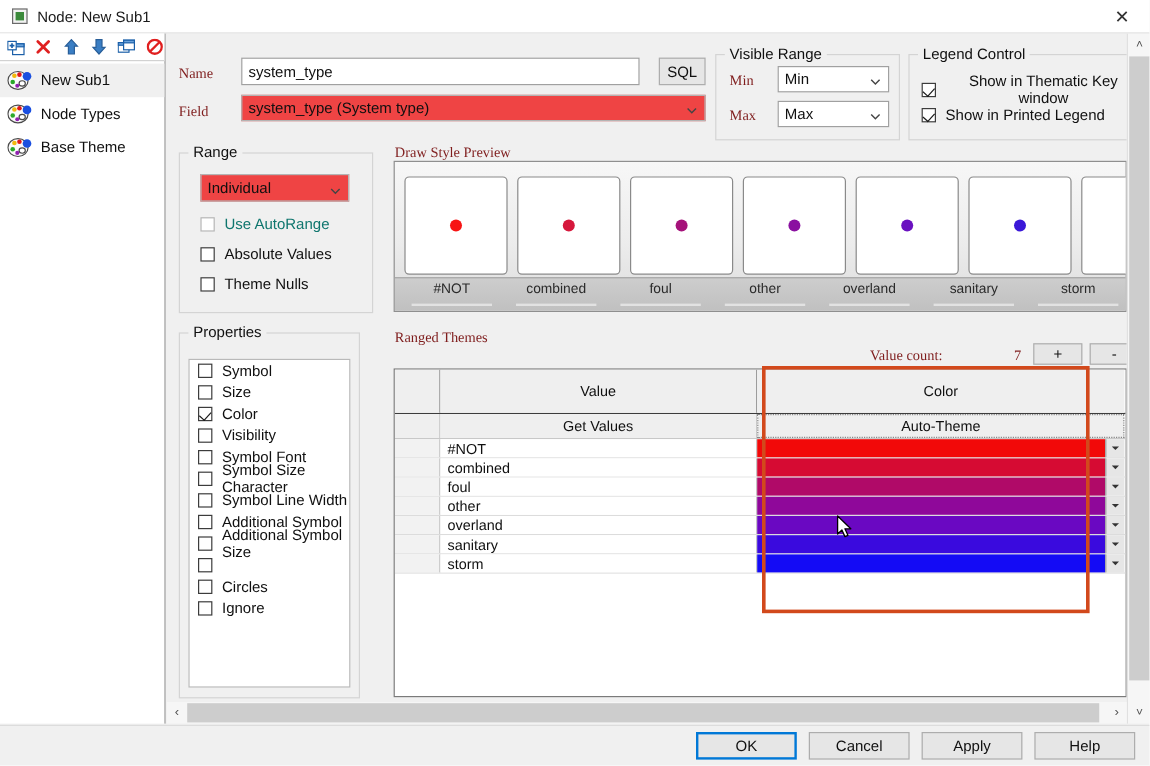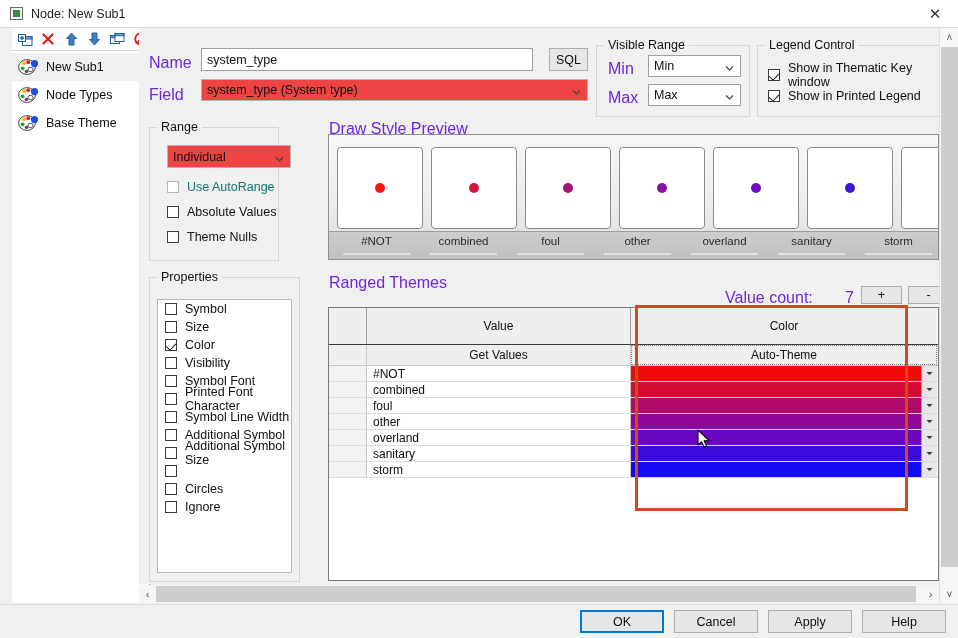--- a/index.html
+++ b/index.html
@@ -27,21 +27,21 @@
   .titlebar .tb-icon i { display:block; width:7px; height:7px; background:#3b8a3b; }
   .titlebar .tb-title { font-size:12.5px; color:#1a1a1a; }
   .titlebar .tb-close {
     position:absolute; right:0; top:0; width:46px; height:28px;
     display:flex; align-items:center; justify-content:center;
     font-size:15px; color:#333; cursor:default;
   }
 
   
   .sidebar {
-    position:absolute; left:12px; top:28px; width:138px; height:575px;
+    position:absolute; left:0; top:28px; width:138px; height:575px;
     background:#ffffff; border-right:1px solid #9a9a9a;
   }
   .side-toolbar {
     height:23px; border-bottom:1px solid #d2d2d2;
     display:flex; align-items:center; gap:7px; padding-left:5px;
     background:#ffffff;
   }
   .side-toolbar .tbtn {
     width:17px; height:17px; display:flex; align-items:center; justify-content:center;
     cursor:default;
@@ -53,21 +53,21 @@
   }
   .side-item.selected { background:#f0f0f0; }
   .side-item .palette { width:22px; height:18px; flex:none; }
 
   
   .main {
     position:absolute; left:139px; top:28px; width:800px; height:556px;
     background:#f0f0f0; overflow:hidden;
   }
 
-  .lbl { font-size:16px; color:#6d28d9; }
+  .lbl { font-size:12px; color:#7f1d1d;font-family:Liberation Serif, serif; }
 
   .txtbox {
     background:#ffffff; border:1px solid #a0a0a0;
     font-family:"Liberation Sans", sans-serif; font-size:12.5px;
     padding:2px 5px; color:#101010; outline:none;
   }
   .combo {
     background:#ef4444; border:1px solid #b4b4b4;
     font-size:12.5px; color:#101010;
     display:flex; align-items:center; padding:0 5px; position:relative;
@@ -77,21 +77,21 @@
     position:absolute; right:6px; top:50%; transform:translateY(-50%);
     width:9px; height:9px;
   }
   .btn {
     background:#e6e6e6; border:1px solid #adadad; font-size:12.5px;
     display:flex; align-items:center; justify-content:center; cursor:default;
     color:#101010;
   }
 
   
-  .group { position:absolute; border:1px solid #d4d4d4; }
+  .group { position:absolute; border:1px solid #d4d4d4;text-align:center; }
   .group > .gtitle {
     position:absolute; top:-8px; left:7px; background:#f0f0f0;
     padding:0 4px; font-size:12.5px; color:#101010;
   }
 
   
   .cbx { display:flex; align-items:center; gap:8px; cursor:default; }
   .cbx .box {
     width:12px; height:12px; border:1px solid #3c3c3c; background:#fff;
     flex:none; position:relative;
@@ -353,21 +353,21 @@
       <div class="cbx" style="position:absolute;left:10px;top:15px;">
         <span class="box checked"></span>
         <span class="ctext">Show in Thematic Key window</span>
       </div>
       <div class="cbx" style="position:absolute;left:10px;top:43px;">
         <span class="box checked"></span>
         <span class="ctext">Show in Printed Legend</span>
       </div>
     </div>
 
-    <div class="group" style="left:10px;top:99px;width:130px;height:134px;">
+    <div class="group" style="left:10px;top:99px;width:162px;height:134px;">
       <span class="gtitle">Range</span>
       <div class="combo" style="position:absolute;left:17px;top:17px;width:124px;height:23px;">
         <span>Individual</span>
         <span class="chev">
           <svg width="9" height="9" viewBox="0 0 9 9">
               <path d="M1 3 L4.5 6.5 L8 3" fill="none" stroke="#444" stroke-width="1.2"></path>
             </svg>
         </span>
       </div>
       <div class="cbx dim" style="position:absolute;left:17px;top:52px;">
@@ -414,21 +414,21 @@
       </div>
       <div class="proprow">
         <div class="cbx">
             <span class="box"></span>
         <span class="ctext">Symbol Font</span>
           </div>
       </div>
       <div class="proprow">
         <div class="cbx">
             <span class="box"></span>
-        <span class="ctext">Printed Font Character</span>
+        <span class="ctext">Symbol Size Character</span>
           </div>
       </div>
       <div class="proprow">
         <div class="cbx">
             <span class="box"></span>
         <span class="ctext">Symbol Line Width</span>
           </div>
       </div>
       <div class="proprow">
         <div class="cbx">

